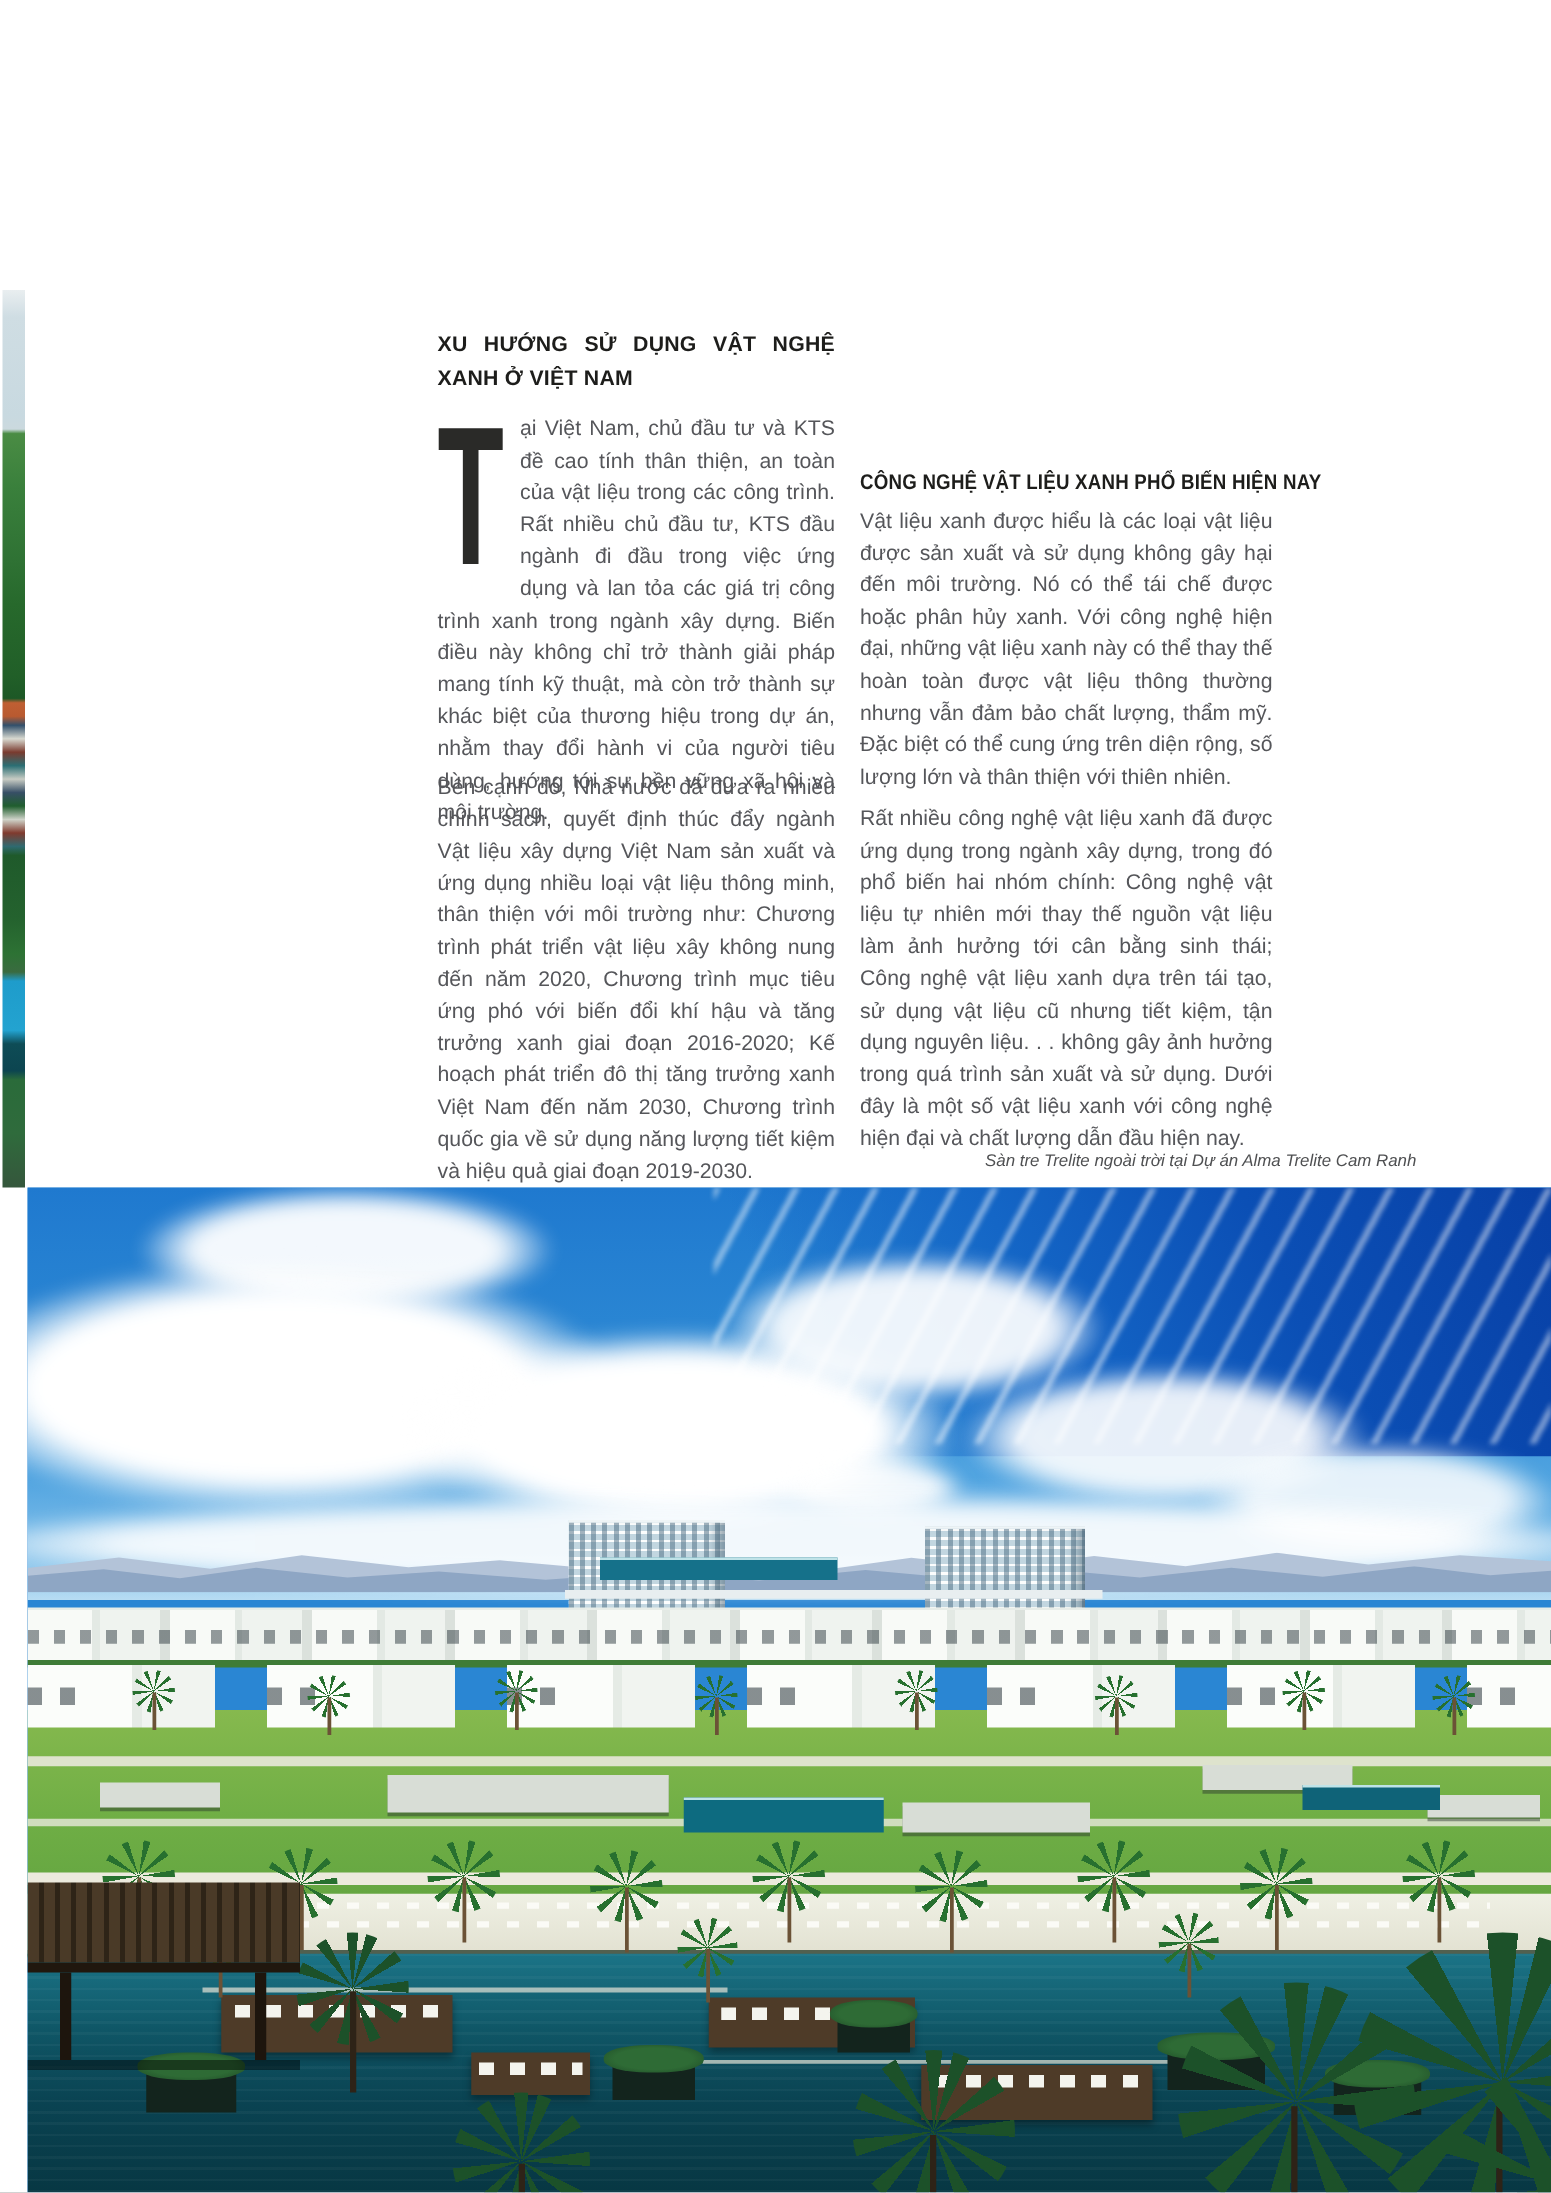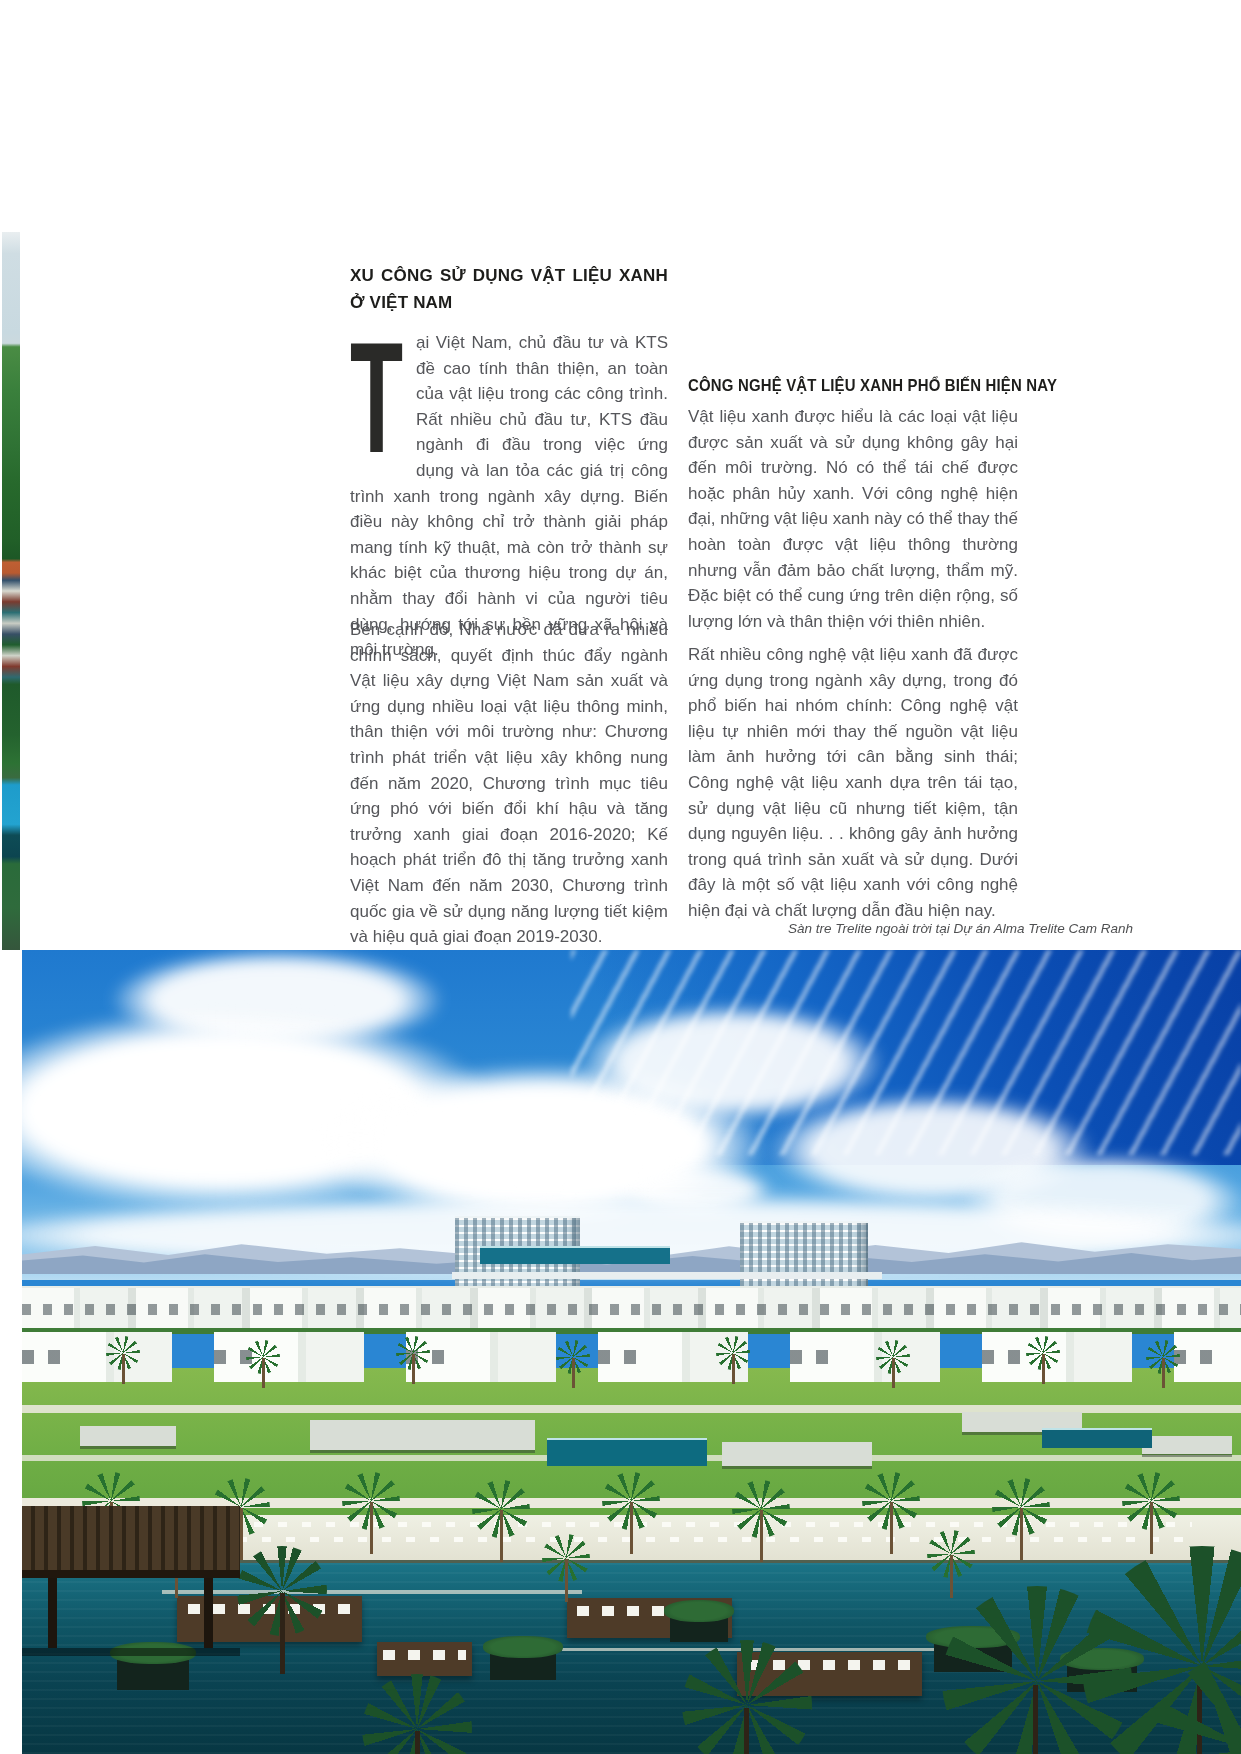--- a/index.html
+++ b/index.html
@@ -140,21 +140,21 @@
   .palm.dark .fronds{background:repeating-conic-gradient(from 14deg,#1c5129 0 12deg,rgba(0,0,0,0) 12deg 34deg);}
   .palm.dark .trunk{background:#2e2317;width:5px;}
 </style>
 </head>
 <body>
 
 <div id="page">
 
   <div id="edge-strip"></div>
 
-  <div class="heading" style="left:350px;top:262px;width:318px;">XU CÔNG SỬ DỤNG VẬT LIỆU XANH Ở VIỆT NAM</div>
+  <div class="heading" style="left:350px;top:262px;width:318px;">XU HƯỚNG SỬ DỤNG VẬT NGHỆ XANH Ở VIỆT NAM</div>
 
   <div class="col" style="left:350px;top:330px;width:318px;">
     <span class="dropcap-box"><span class="dropcap">T</span></span><span>ại Việt Nam, chủ đầu tư và KTS đề cao tính thân thiện, an toàn của vật liệu trong các công trình. Rất nhiều chủ đầu tư, KTS đầu ngành đi đầu trong việc ứng dụng và lan tỏa các giá trị công trình xanh trong ngành xây dựng. Biến điều này không chỉ trở thành giải pháp mang tính kỹ thuật, mà còn trở thành sự khác biệt của thương hiệu trong dự án, nhằm thay đổi hành vi của người tiêu dùng, hướng tới sự bền vững xã hội và môi trường.</span>
   </div>
 
   <div class="col" style="left:350px;top:617px;width:318px;">Bên cạnh đó, Nhà nước đã đưa ra nhiều chính sách, quyết định thúc đẩy ngành Vật liệu xây dựng Việt Nam sản xuất và ứng dụng nhiều loại vật liệu thông minh, thân thiện với môi trường như: Chương trình phát triển vật liệu xây không nung đến năm 2020, Chương trình mục tiêu ứng phó với biến đổi khí hậu và tăng trưởng xanh giai đoạn 2016-2020; Kế hoạch phát triển đô thị tăng trưởng xanh Việt Nam đến năm 2030, Chương trình quốc gia về sử dụng năng lượng tiết kiệm và hiệu quả giai đoạn 2019-2030.</div>
 
 
   <div class="heading" id="right-heading" style="left:688px;top:372px;width:330px;">CÔNG NGHỆ VẬT LIỆU XANH PHỔ BIẾN HIỆN NAY</div>
 

